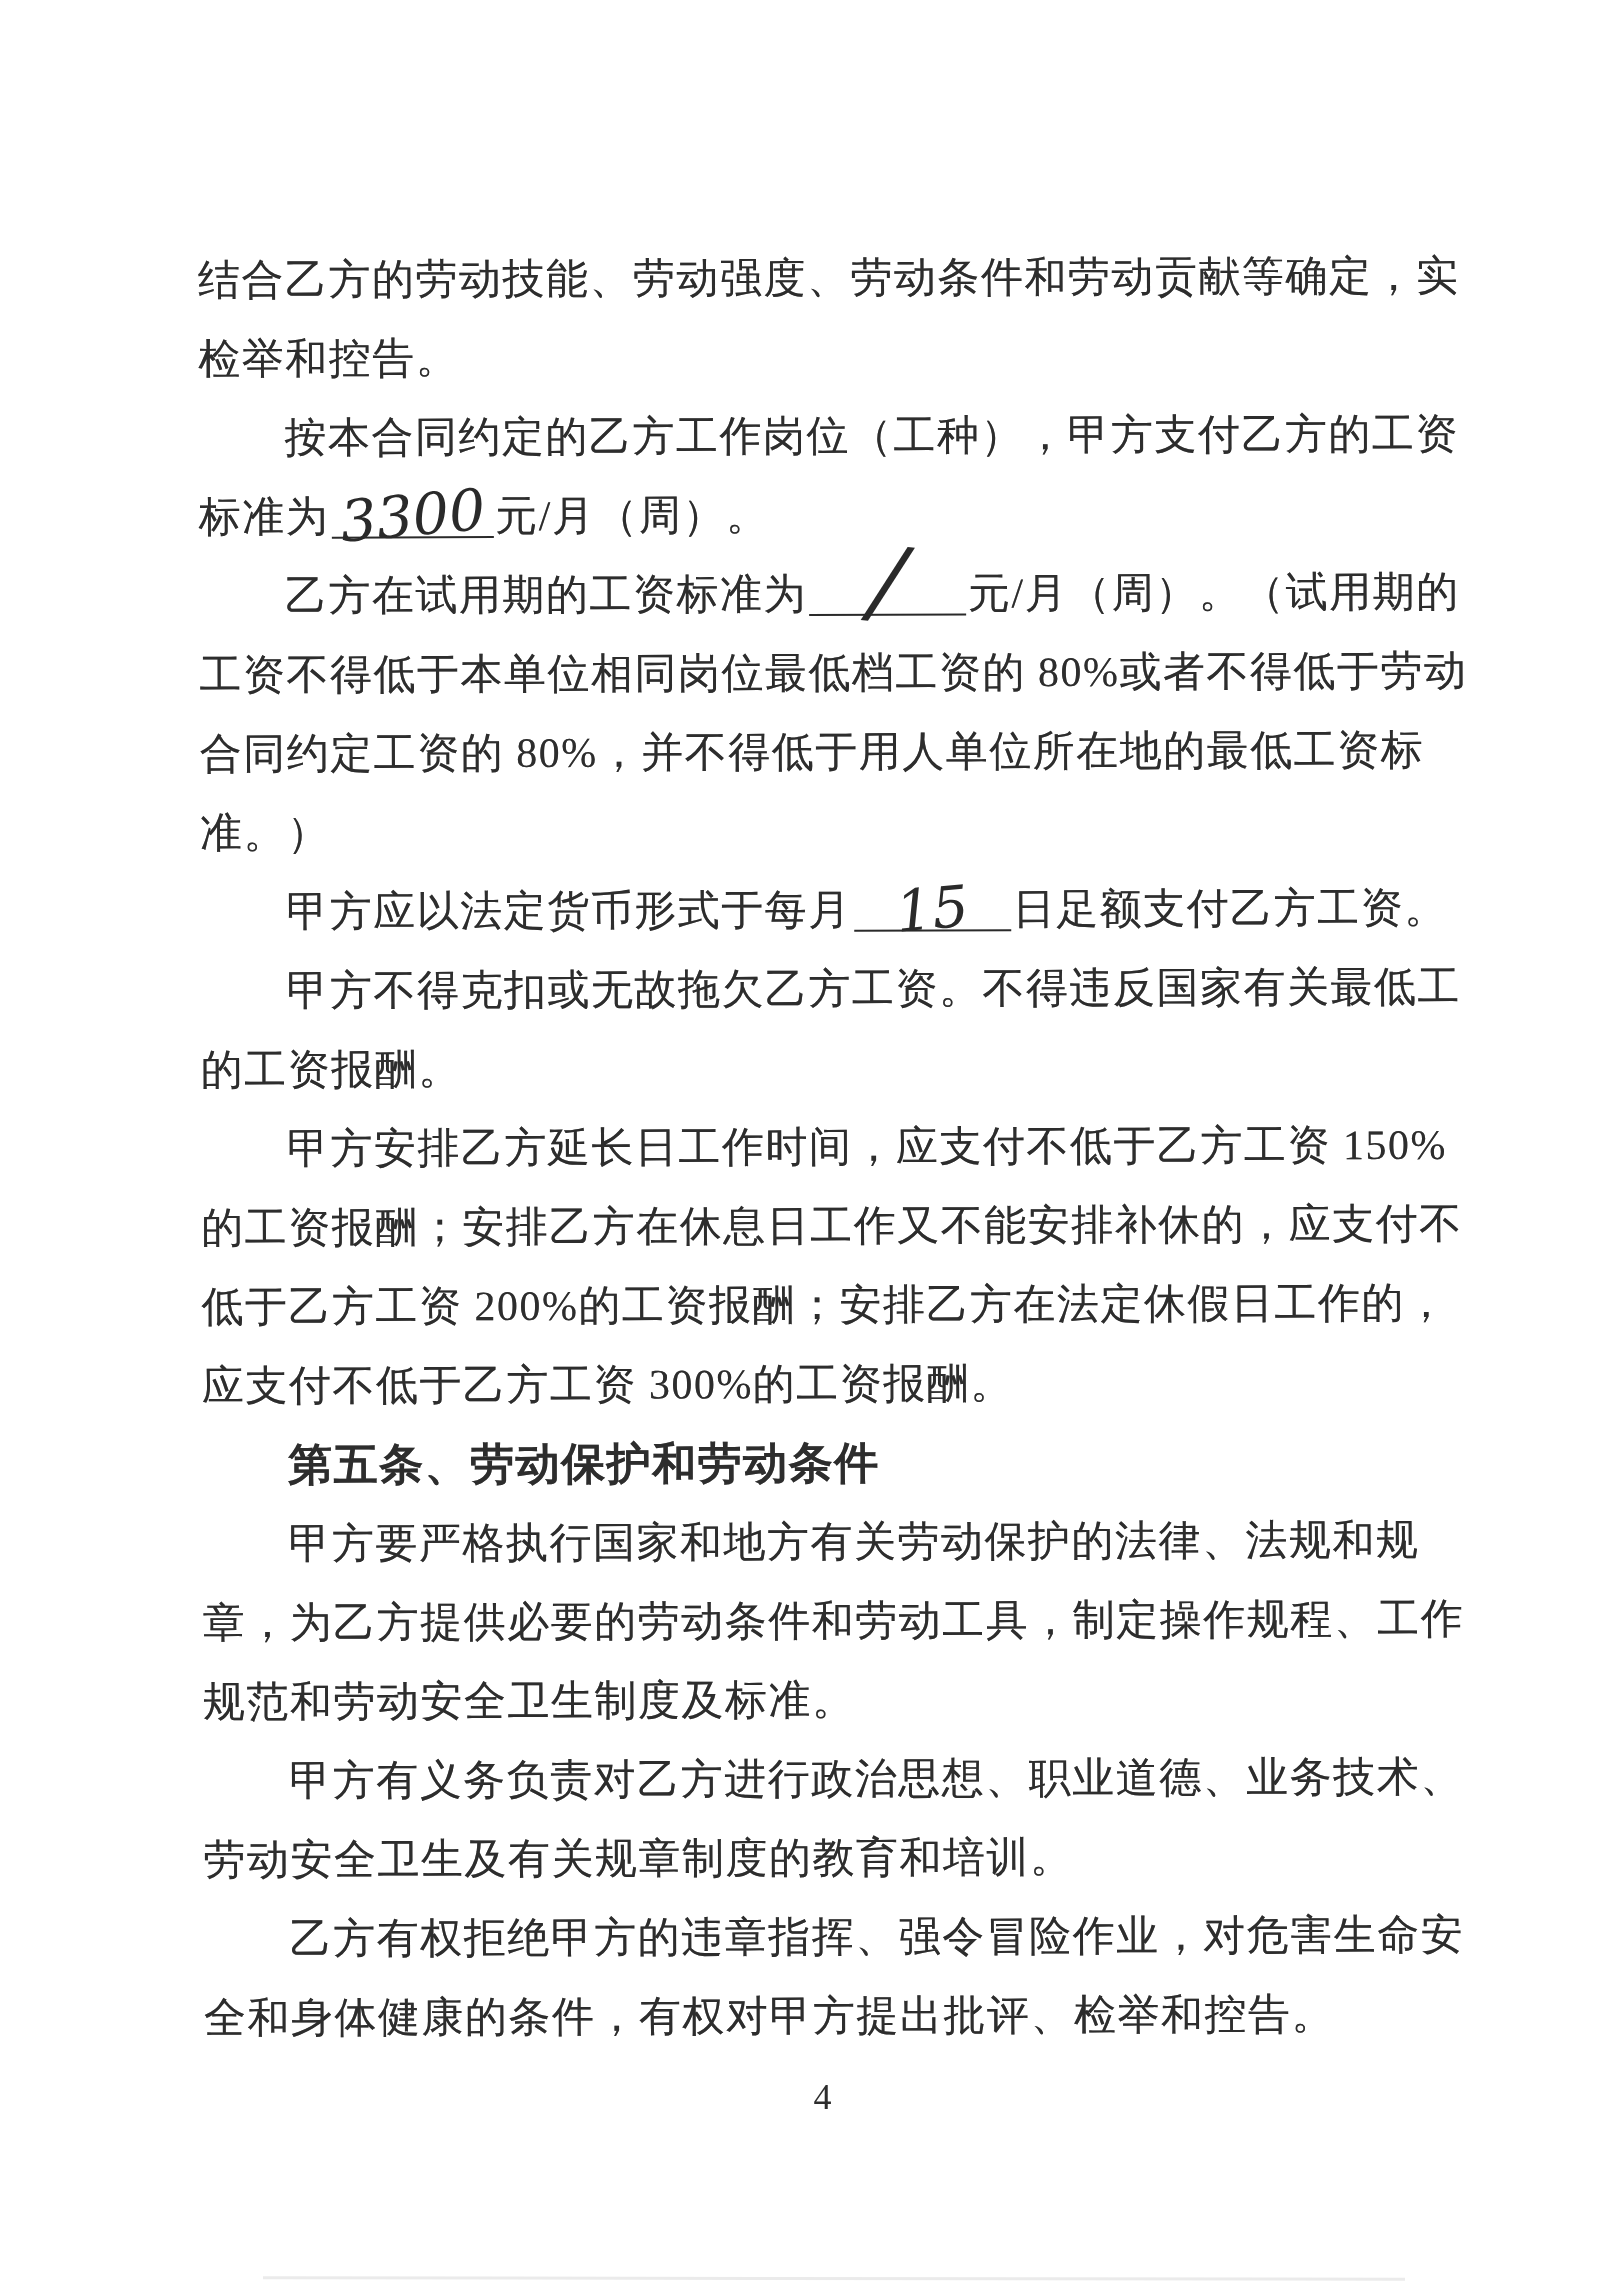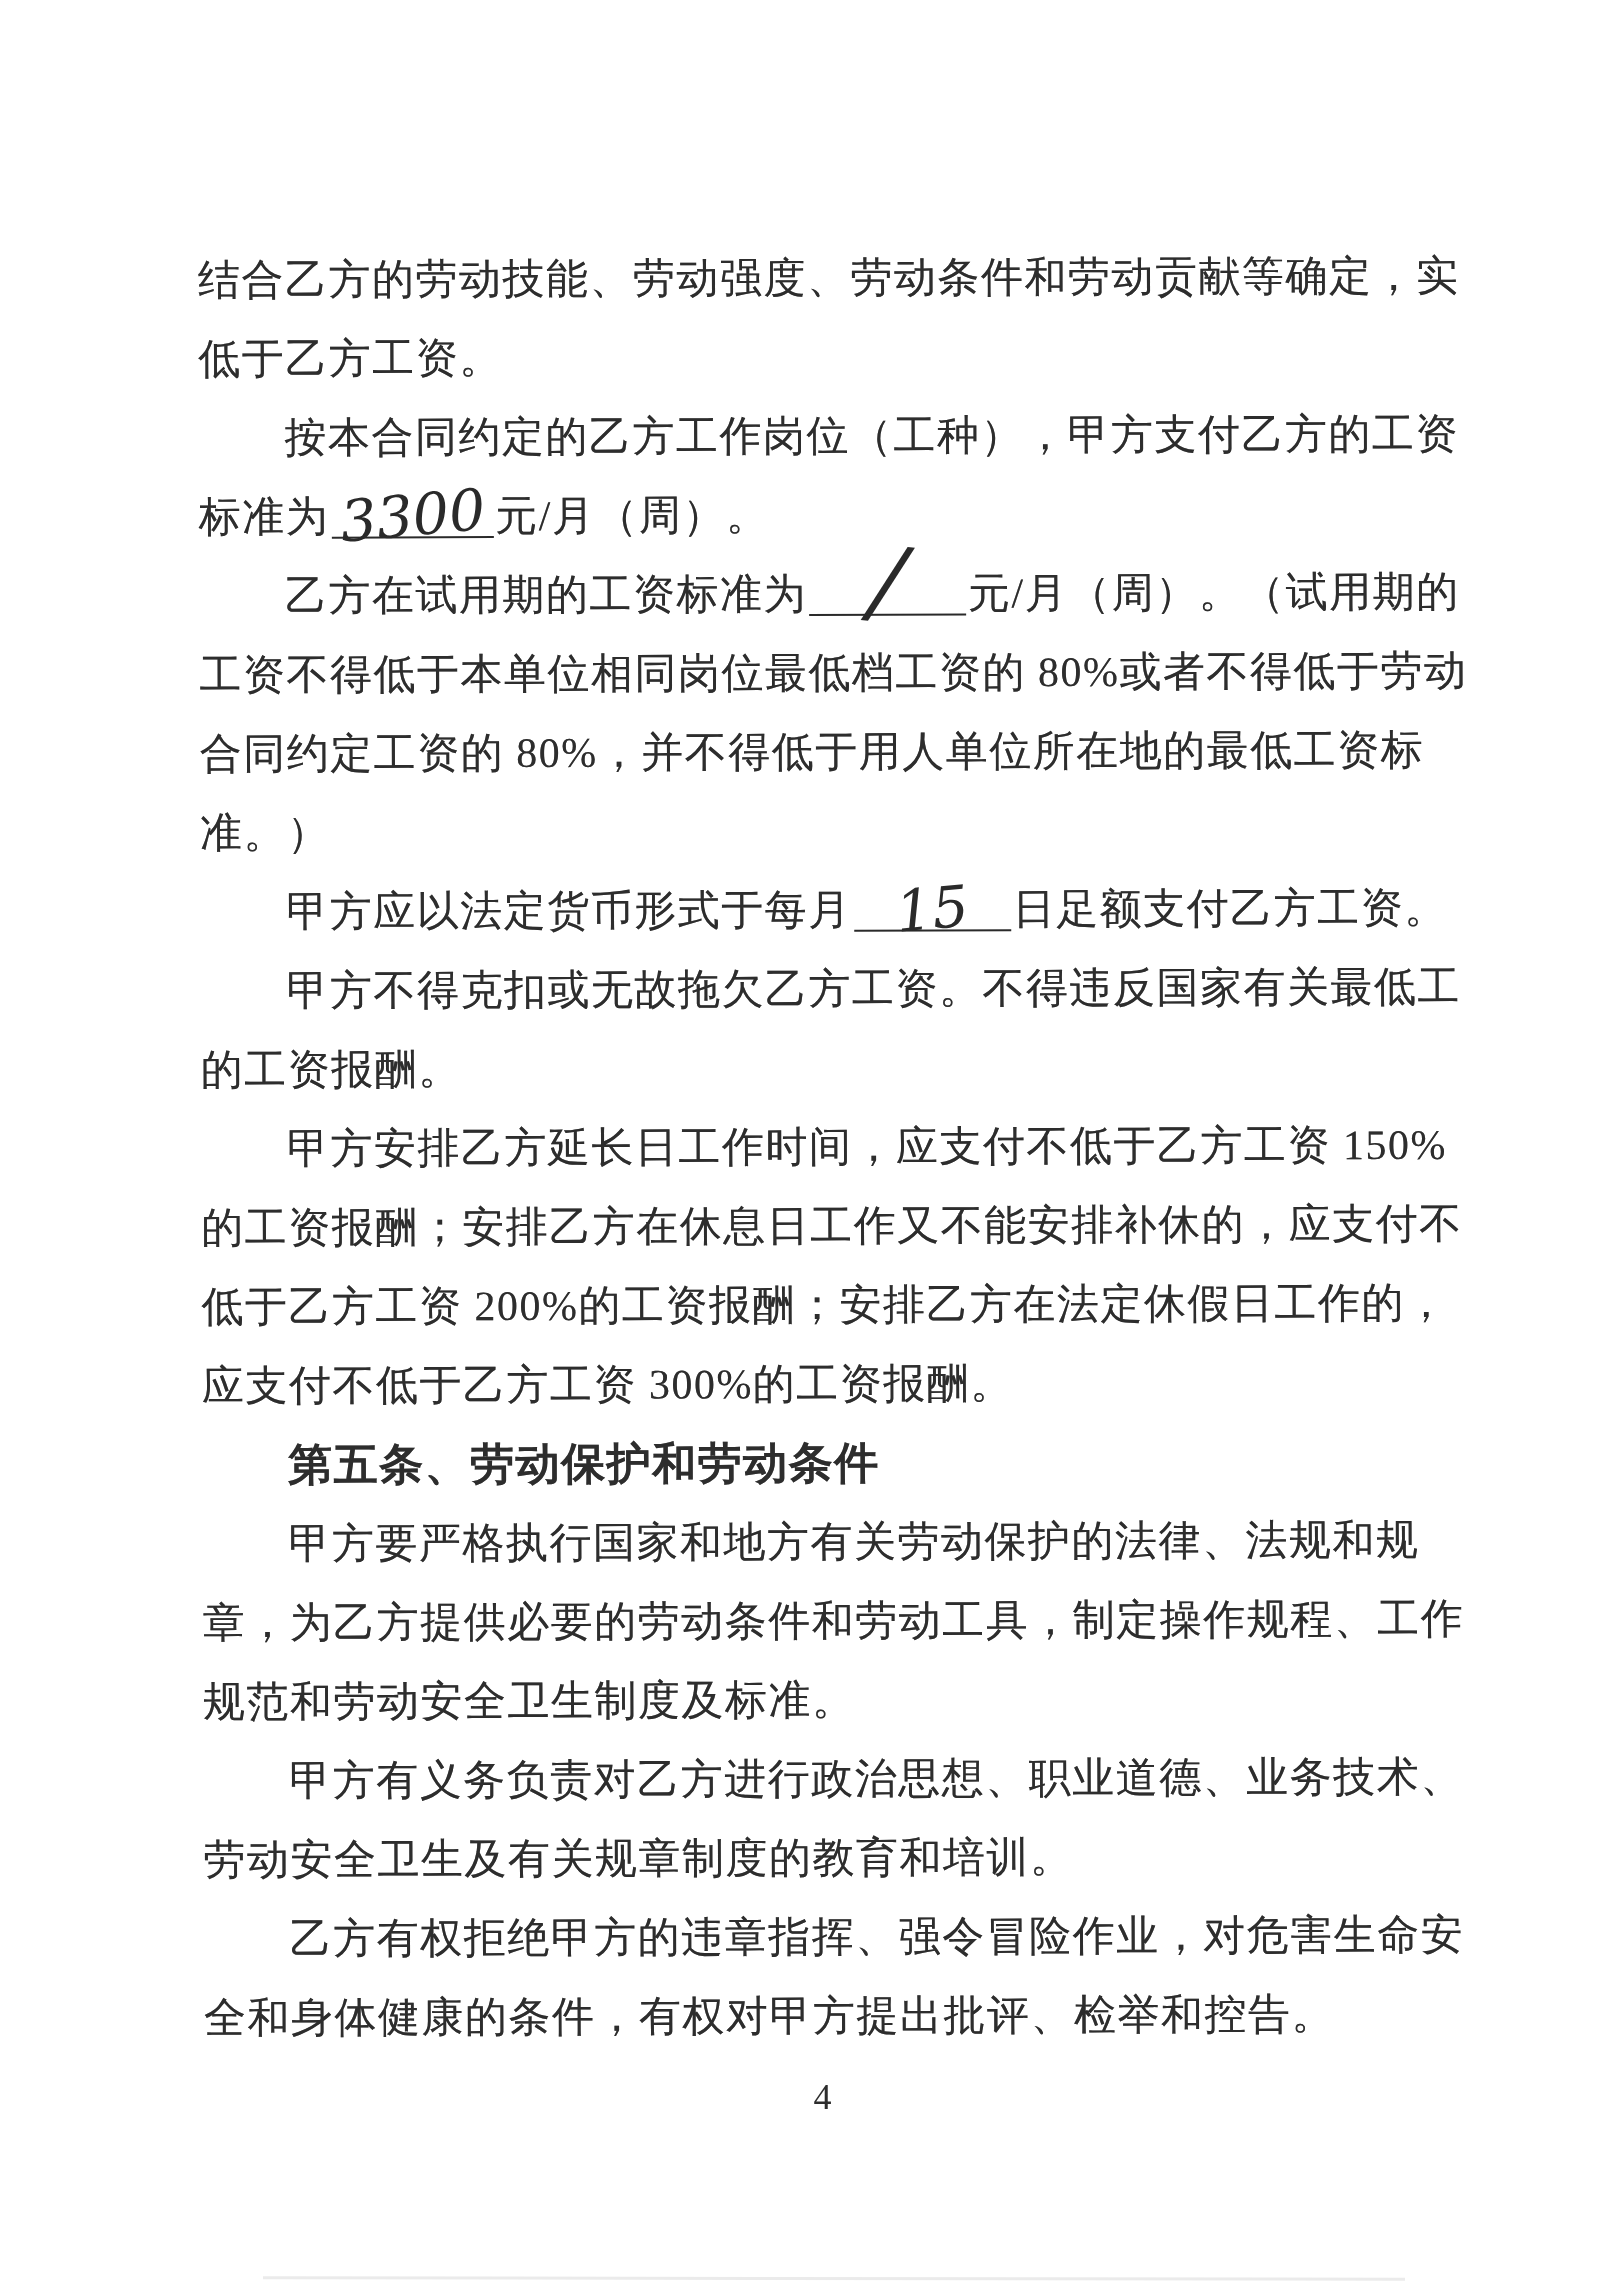--- a/index.html
+++ b/index.html
@@ -82,21 +82,21 @@
     background: #ebebeb;
     transform: rotate(0.08deg);
   }
 </style>
 </head>
 <body>
 
 <div class="page">
   <div class="text-block">
       <div class="line"><span>结合乙方的劳动技能、劳动强度、劳动条件和劳动贡献等确定，实</span></div>
-      <div class="line"><span>低于乙方工资。</span></div>
+      <div class="line"><span>检举和控告。</span></div>
       <div class="line indent"><span>按本合同约定的乙方工作岗位（工种），甲方支付乙方的工资</span></div>
       <div class="line"><span>标准为</span><span class="blank" style="width: 162px;"><span class="hw hw-number">3300</span></span><span>元/月（周）。</span></div>
       <div class="line indent"><span>乙方在试用期的工资标准为</span><span class="blank" style="width: 157px;"><span class="hw hw-slash">/</span></span><span>元/月（周）。（试用期的</span></div>
       <div class="line"><span>工资不得低于本单位相同岗位最低档工资的 80%或者不得低于劳动</span></div>
       <div class="line"><span>合同约定工资的 80%，并不得低于用人单位所在地的最低工资标</span></div>
       <div class="line"><span>准。）</span></div>
       <div class="line indent"><span>甲方应以法定货币形式于每月</span><span class="blank" style="width: 157px;"><span class="hw hw-number">15</span></span><span>日足额支付乙方工资。</span></div>
       <div class="line indent"><span>甲方不得克扣或无故拖欠乙方工资。不得违反国家有关最低工</span></div>
       <div class="line"><span>的工资报酬。</span></div>
       <div class="line indent"><span>甲方安排乙方延长日工作时间，应支付不低于乙方工资  150%</span></div>

